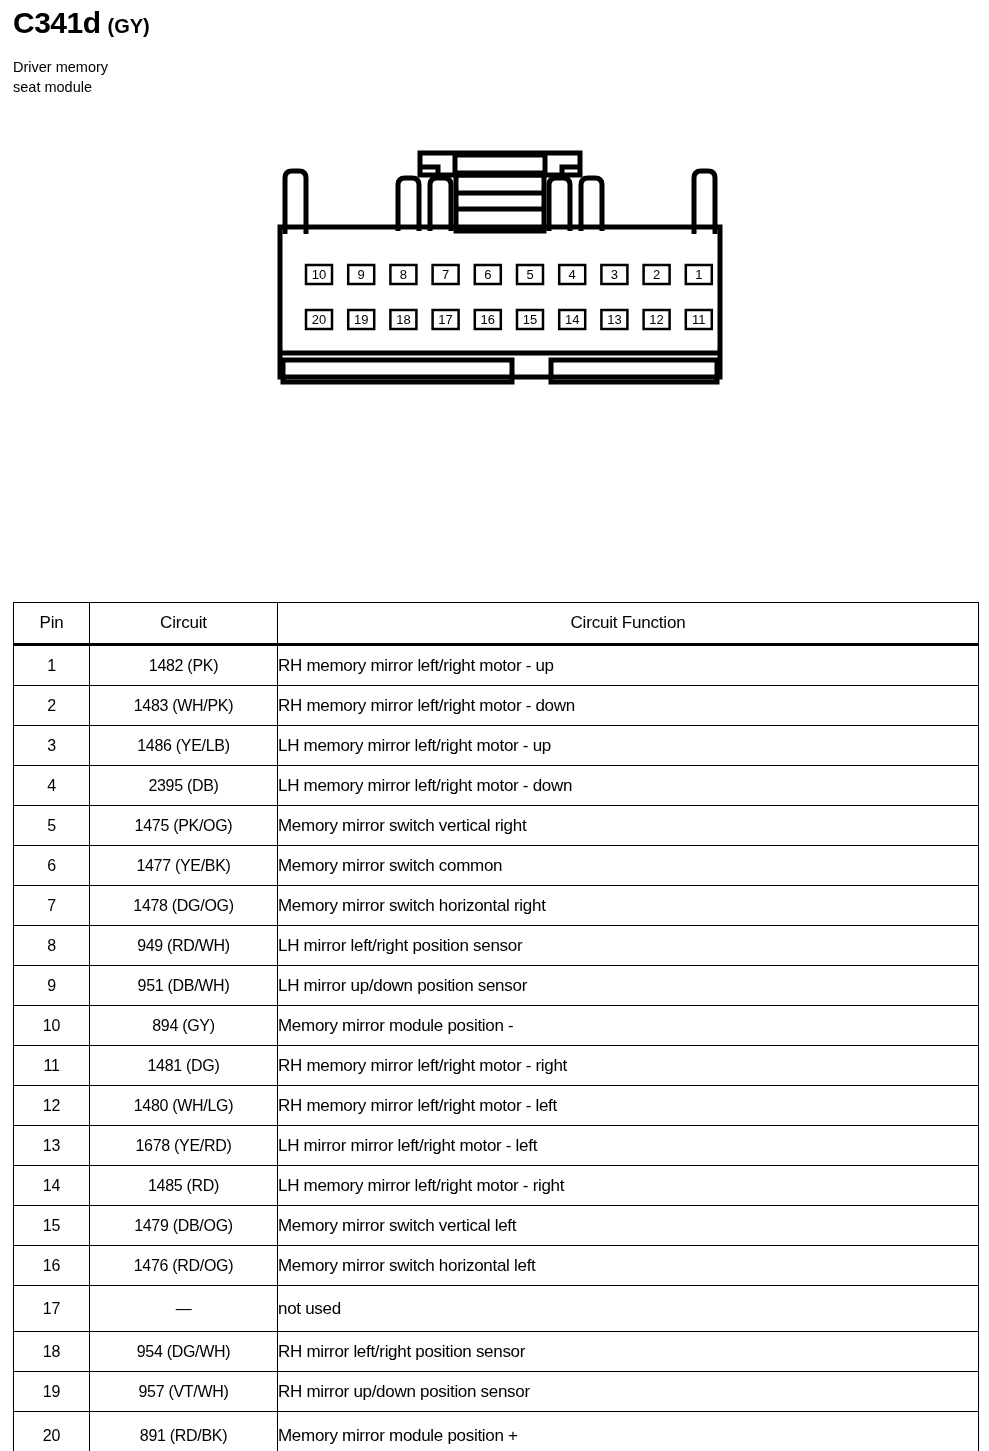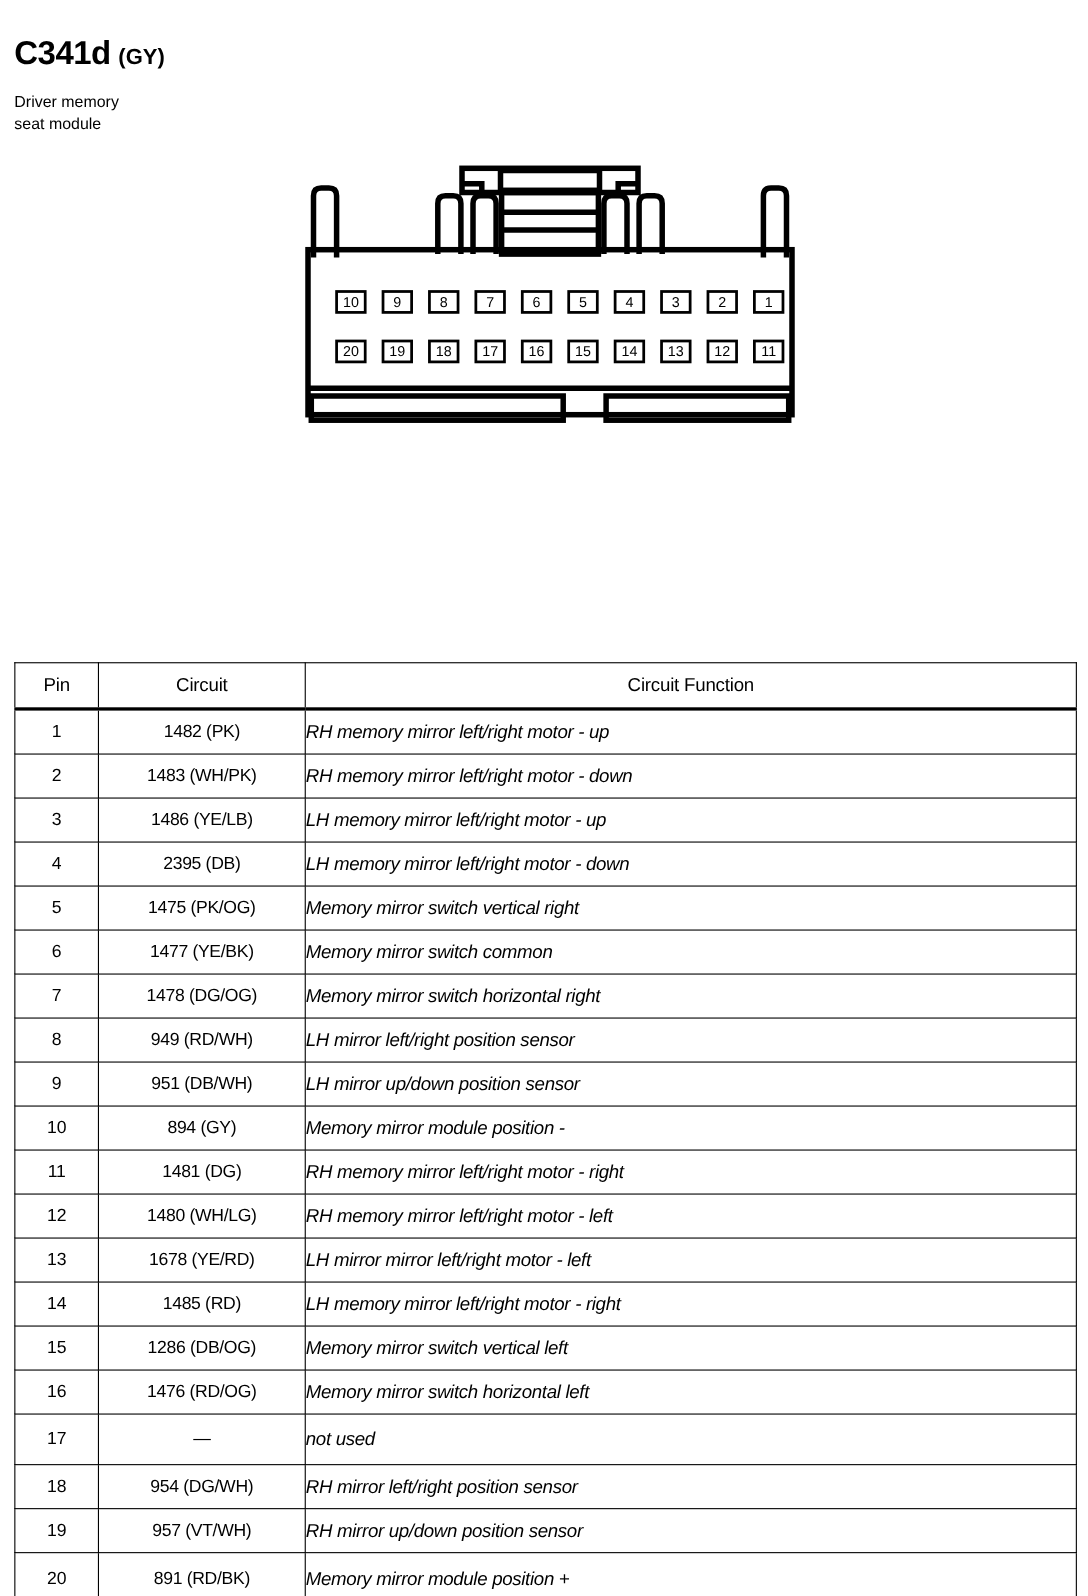--- a/index.html
+++ b/index.html
@@ -15,21 +15,20 @@
     color: #000000;
     overflow: hidden;
   }
 
   
   #header-block {
     position: absolute;
     left: 13px;
     top: 6px;
     width: 400px;
-    margin-top: 26px;
   }
   #connector-id-line {
     display: flex;
     align-items: baseline;
     gap: 7px;
     height: 34px;
   }
   #connector-id {
     font-size: 30px;
     font-weight: bold;
@@ -119,21 +118,20 @@
   td.cell-circuit {
     text-align: center;
     font-size: 16px;
     letter-spacing: -0.3px;
   }
   td.cell-function {
     text-align: left;
     font-size: 17px;
     padding-left: 25px;
     letter-spacing: -0.3px;
-    font-style: italic;
   }
   tr.group-end td { border-bottom-width: 3.5px; }
   tr.tall-row td  { height: 45px; }
   tr.last-row td  { height: 47px; }
 </style>
 </head>
 <body>
 
 <div id="header-block">
   <div id="connector-id-line">
@@ -305,21 +303,21 @@
           <td class="cell-circuit">1678 (YE/RD)</td>
           <td class="cell-function">LH mirror mirror left/right motor - left</td>
         </tr>
         <tr>
           <td class="cell-pin">14</td>
           <td class="cell-circuit">1485 (RD)</td>
           <td class="cell-function">LH memory mirror left/right motor - right</td>
         </tr>
         <tr>
           <td class="cell-pin">15</td>
-          <td class="cell-circuit">1286 (DB/OG)</td>
+          <td class="cell-circuit">1479 (DB/OG)</td>
           <td class="cell-function">Memory mirror switch vertical left</td>
         </tr>
         <tr class="group-end">
           <td class="cell-pin">16</td>
           <td class="cell-circuit">1476 (RD/OG)</td>
           <td class="cell-function">Memory mirror switch horizontal left</td>
         </tr>
         <tr class="tall-row">
           <td class="cell-pin">17</td>
           <td class="cell-circuit">—</td>

